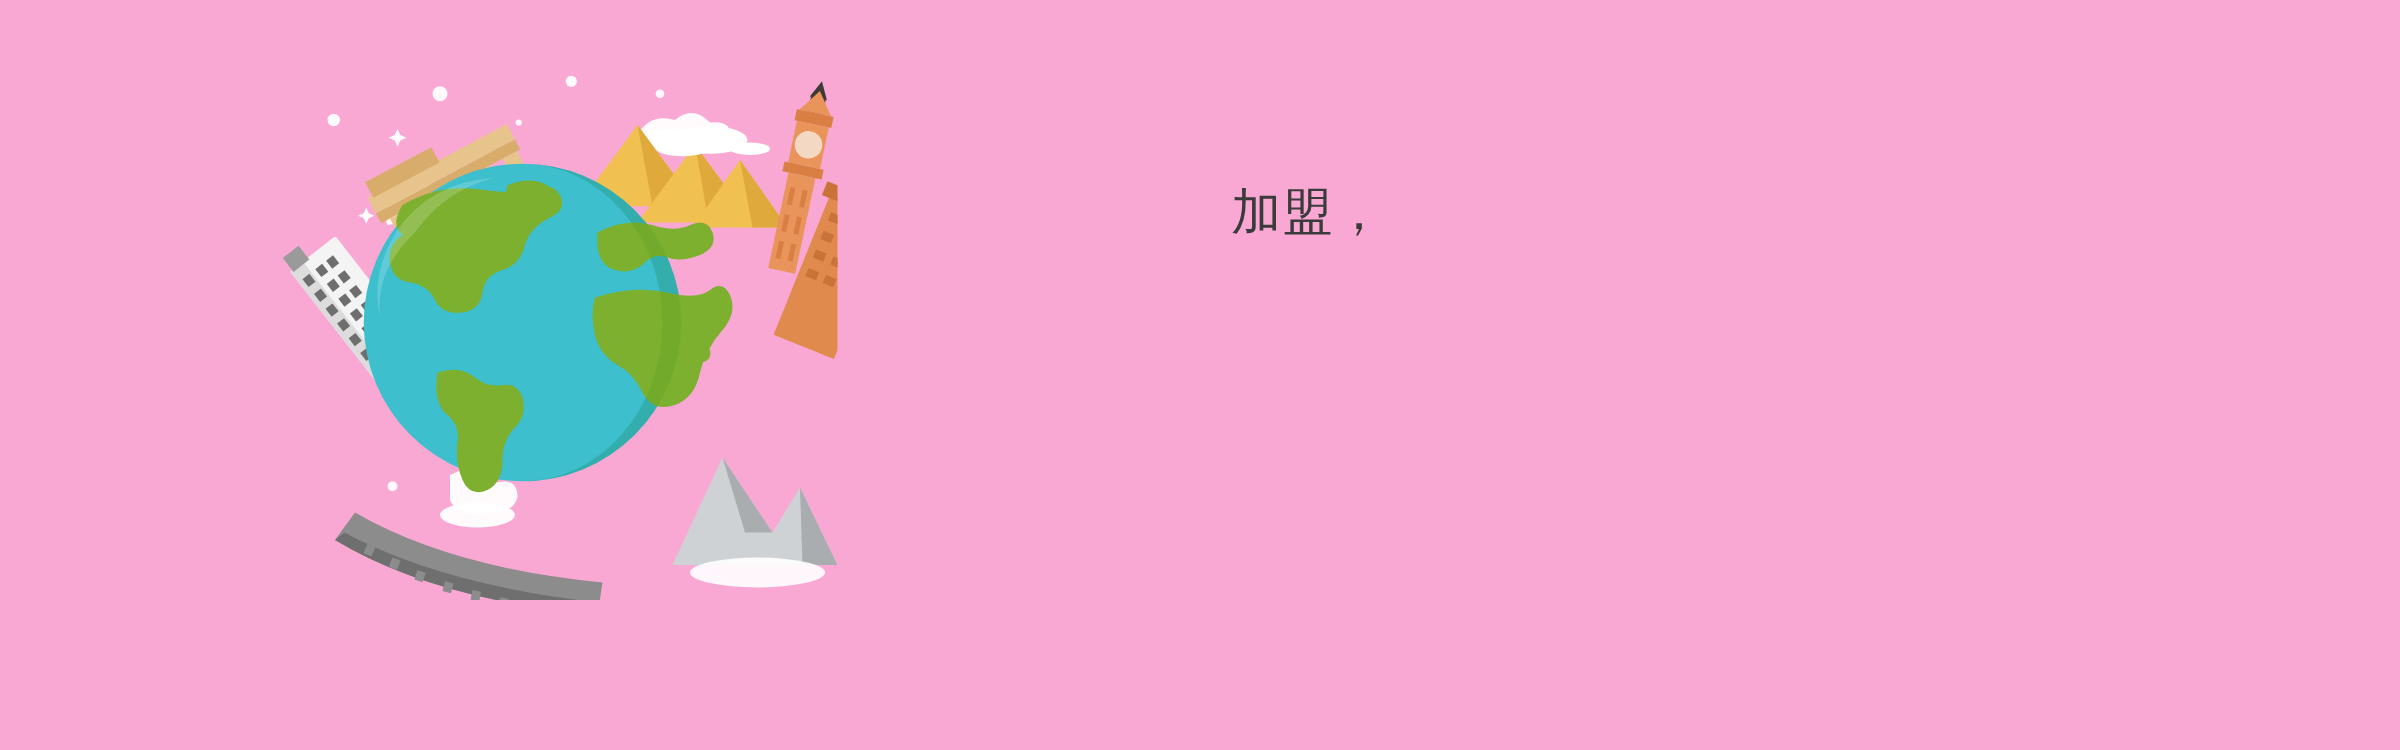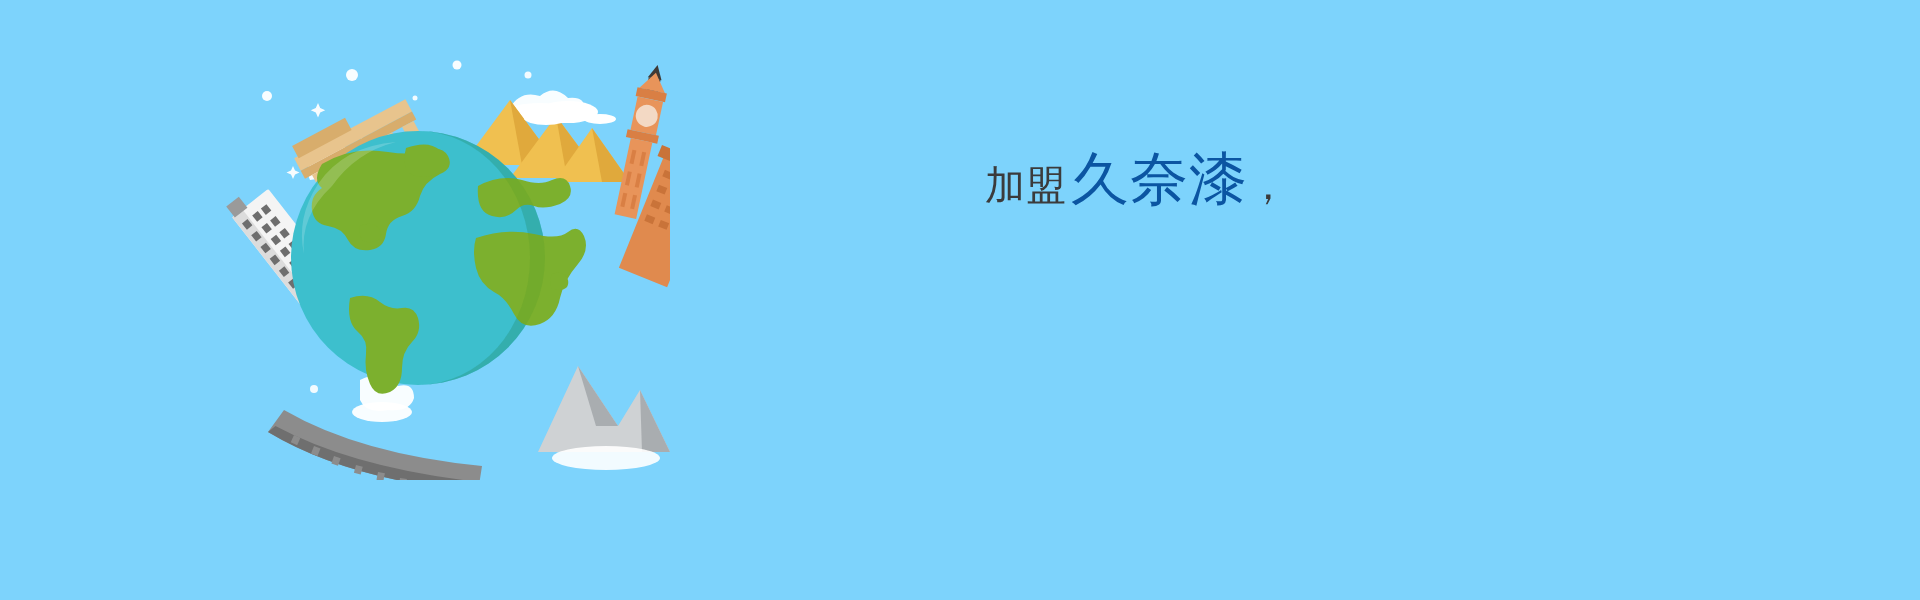--- a/index.html
+++ b/index.html
@@ -74,21 +74,21 @@
   }
   .txt-line2 {
     font-size: 44px;
     color: #3b3b3b;
     letter-spacing: 2px;
   }
 </style>
 </head>
 <body>
 
-<div id="banner" style="background: #7dd3fc;">
+<div id="banner" style="background: #f9a8d4;">
 
   <div id="illustration">
     <svg viewBox="0 0 460 420" xmlns="http://www.w3.org/2000/svg">
 
       <g>
         <circle cx="142" cy="15" r="6" fill="#ffffff" opacity="0.95"></circle>
         <circle cx="247" cy="5" r="4.5" fill="#ffffff" opacity="0.95"></circle>
         <circle cx="318" cy="15" r="3.5" fill="#ffffff" opacity="0.9"></circle>
         <circle cx="57" cy="36" r="5" fill="#ffffff" opacity="0.95"></circle>
         <circle cx="205" cy="38" r="2.5" fill="#ffffff" opacity="0.9"></circle>
@@ -264,18 +264,17 @@
         <path d="M208 71 a127 127 0 0 1 0 254 a112 127 0 0 0 0 -254z" fill="#2f8f24" opacity="0.12"></path>
       </g>
 
       <path d="M122 126 q24 -34 64 -44 q-52 4 -78 42 q-22 34 -14 70 q-4 -38 28 -68z" fill="#ffffff" opacity="0.18"></path>
     </svg>
   </div>
 
   <div id="headline">
     <div class="line line-1">
       <span class="txt-small" style="color: rgb(59, 59, 59);">加盟</span>
-      <span class="txt-brand" style="color: rgb(11, 85, 162);">久奈漆</span>
       <span class="txt-punct" style="color: rgb(59, 59, 59);">，</span>
     </div>
   </div>
 
 </div>
 
 </body></html>

